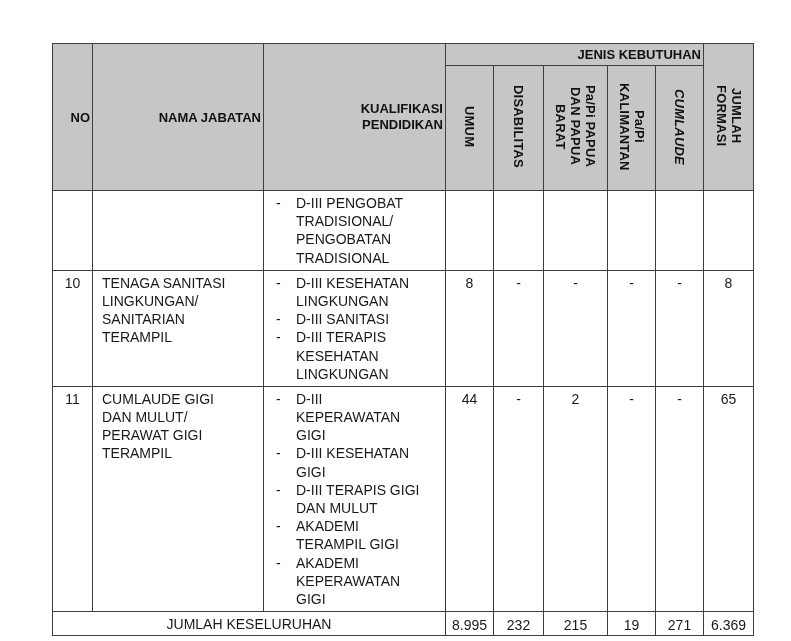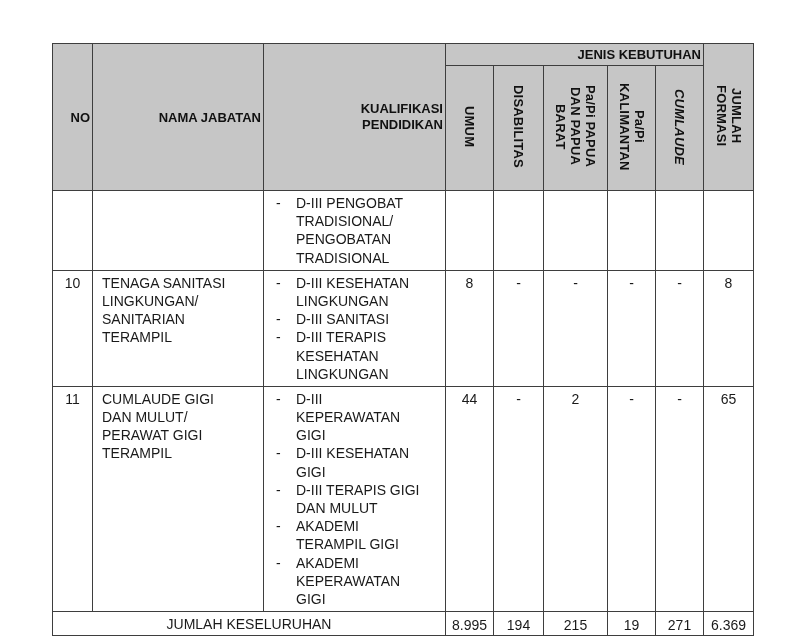--- a/index.html
+++ b/index.html
@@ -186,21 +186,21 @@
           <td class="val-cell">2</td>
           <td class="val-cell">-</td>
           <td class="val-cell">-</td>
           <td class="val-cell">65</td>
         </tr>
       </tbody>
     <tfoot>
       <tr id="footer-row">
         <td colspan="3">JUMLAH KESELURUHAN</td>
       <td class="val-cell">8.995</td>
-          <td class="val-cell">194</td>
+          <td class="val-cell">232</td>
           <td class="val-cell">215</td>
           <td class="val-cell">19</td>
           <td class="val-cell">271</td>
           <td class="val-cell">6.369</td>
         </tr>
     </tfoot>
   </table>
 </div>
 
 </body></html>

